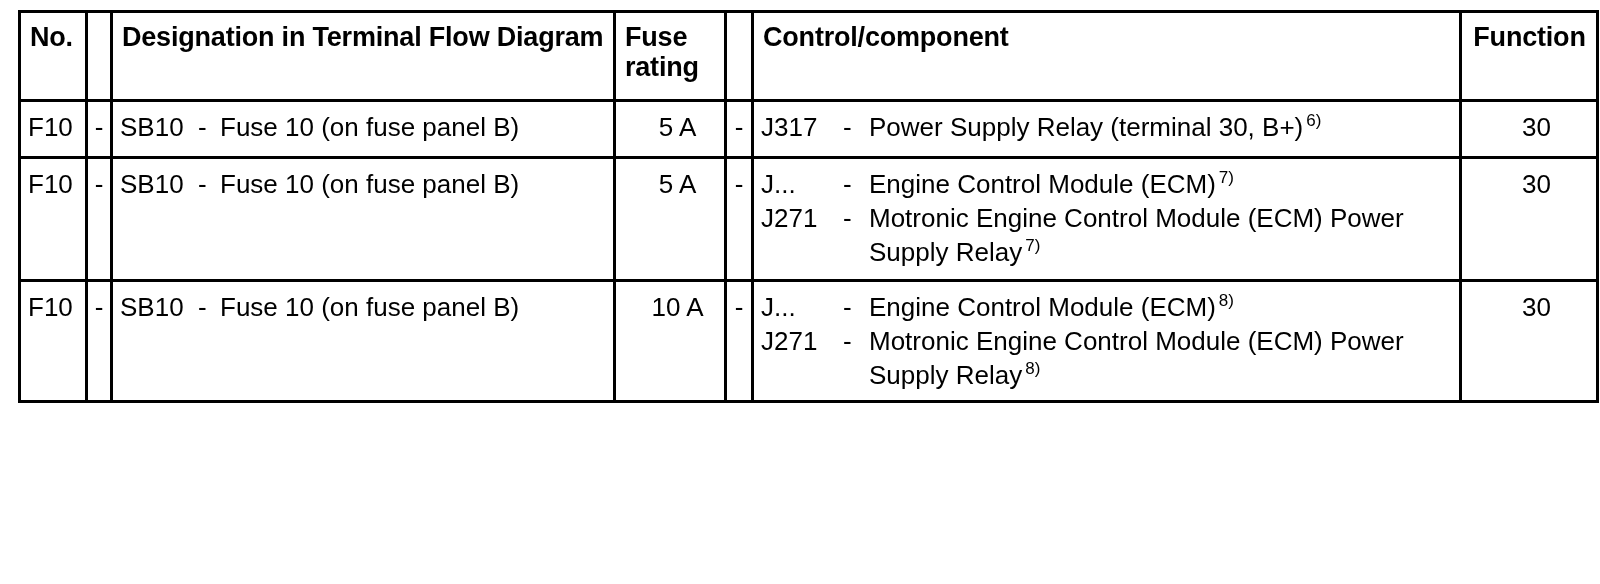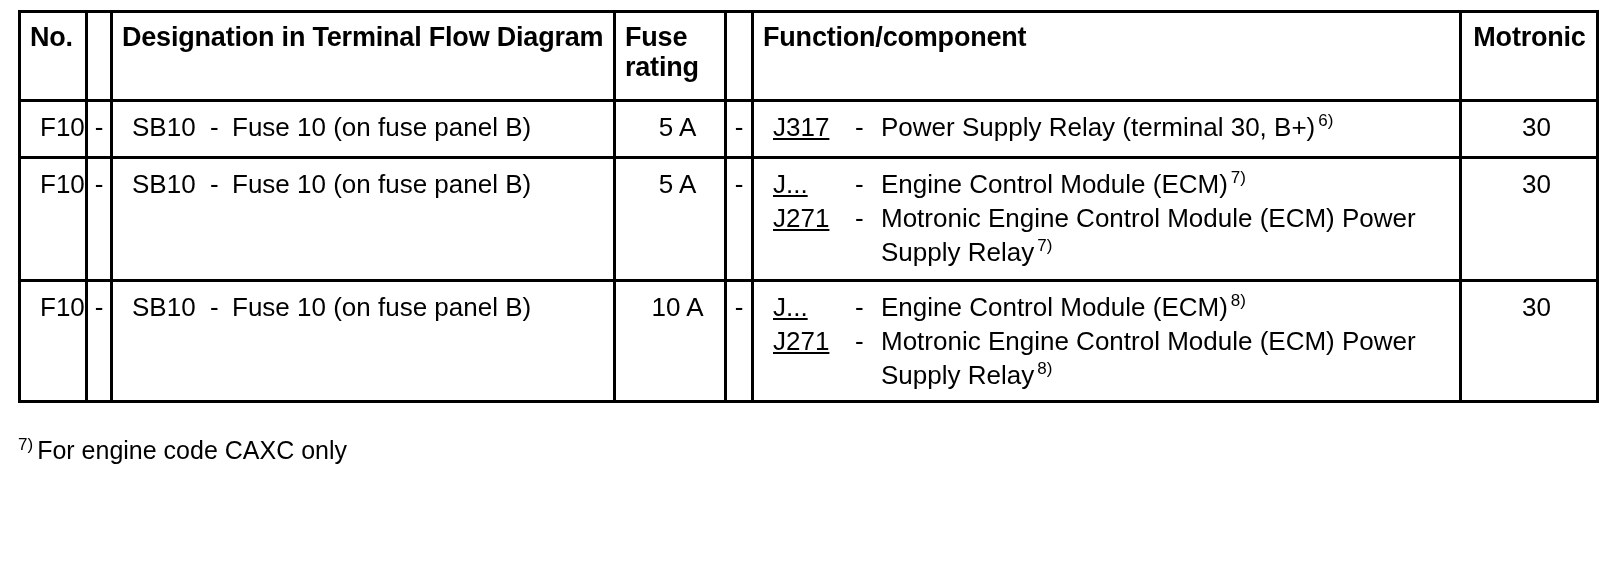--- a/index.html
+++ b/index.html
@@ -67,21 +67,21 @@
   
   .body-row td {
     font-size: 26px;
     line-height: 34px;
     font-weight: normal;
   }
   .r1 td { height: 54px; }
   .r2 td { height: 120px; }
   .r3 td { height: 118px; }
 
-  .cell-inner     { padding: 8px 8px 0 19px; }
+  .cell-inner     { padding: 8px 8px 0 7px; }
   .cell-inner-c   { padding: 8px 4px 0 19px; text-align: center; }
   .cell-inner-dash{ padding: 8px 0 0 0; text-align: center; }
 
   
   .desig-line {
     display: flex;
     align-items: baseline;
     white-space: nowrap;
   }
   .desig-code   { min-width: 78px; display: inline-block; }
@@ -90,21 +90,20 @@
 
   
   .func-entry {
     display: flex;
     align-items: flex-start;
   }
   .func-code {
     width: 82px;
     flex: 0 0 82px;
     white-space: nowrap;
-    text-decoration: underline;
   }
   .func-sep {
     width: 26px;
     flex: 0 0 26px;
   }
   .func-text {
     flex: 1 1 auto;
   }
   .sup {
     font-size: 17px;
@@ -162,24 +161,24 @@
         <th>
           <div class="hdr-cell-inner hdr-left">
             <div>Fuse</div>
             <div>rating</div>
           </div>
         </th>
         <th class="hdr-blank">
           <div class="hdr-cell-inner hdr-center"></div>
         </th>
         <th>
-          <div class="hdr-cell-inner hdr-left">Function/component</div>
-        </th>
-        <th>
-          <div class="hdr-cell-inner hdr-center">Motronic</div>
+          <div class="hdr-cell-inner hdr-left">Control/component</div>
+        </th>
+        <th>
+          <div class="hdr-cell-inner hdr-center">Function</div>
         </th>
       </tr>
     </thead>
 
     <tbody>
 
       <tr class="body-row r1">
         <td>
           <div class="cell-inner">F10</div>
         </td>
@@ -293,18 +292,15 @@
           </div>
         </td>
         <td>
           <div class="cell-inner-c">30</div>
         </td>
       </tr>
     </tbody>
   </table>
 
   <div class="footnotes">
-    <div class="footnote">
-      <span class="fn-mark">7)</span><span>For engine code CAXC only</span>
-    </div>
   </div>
 
 </div>
 
 </body></html>

